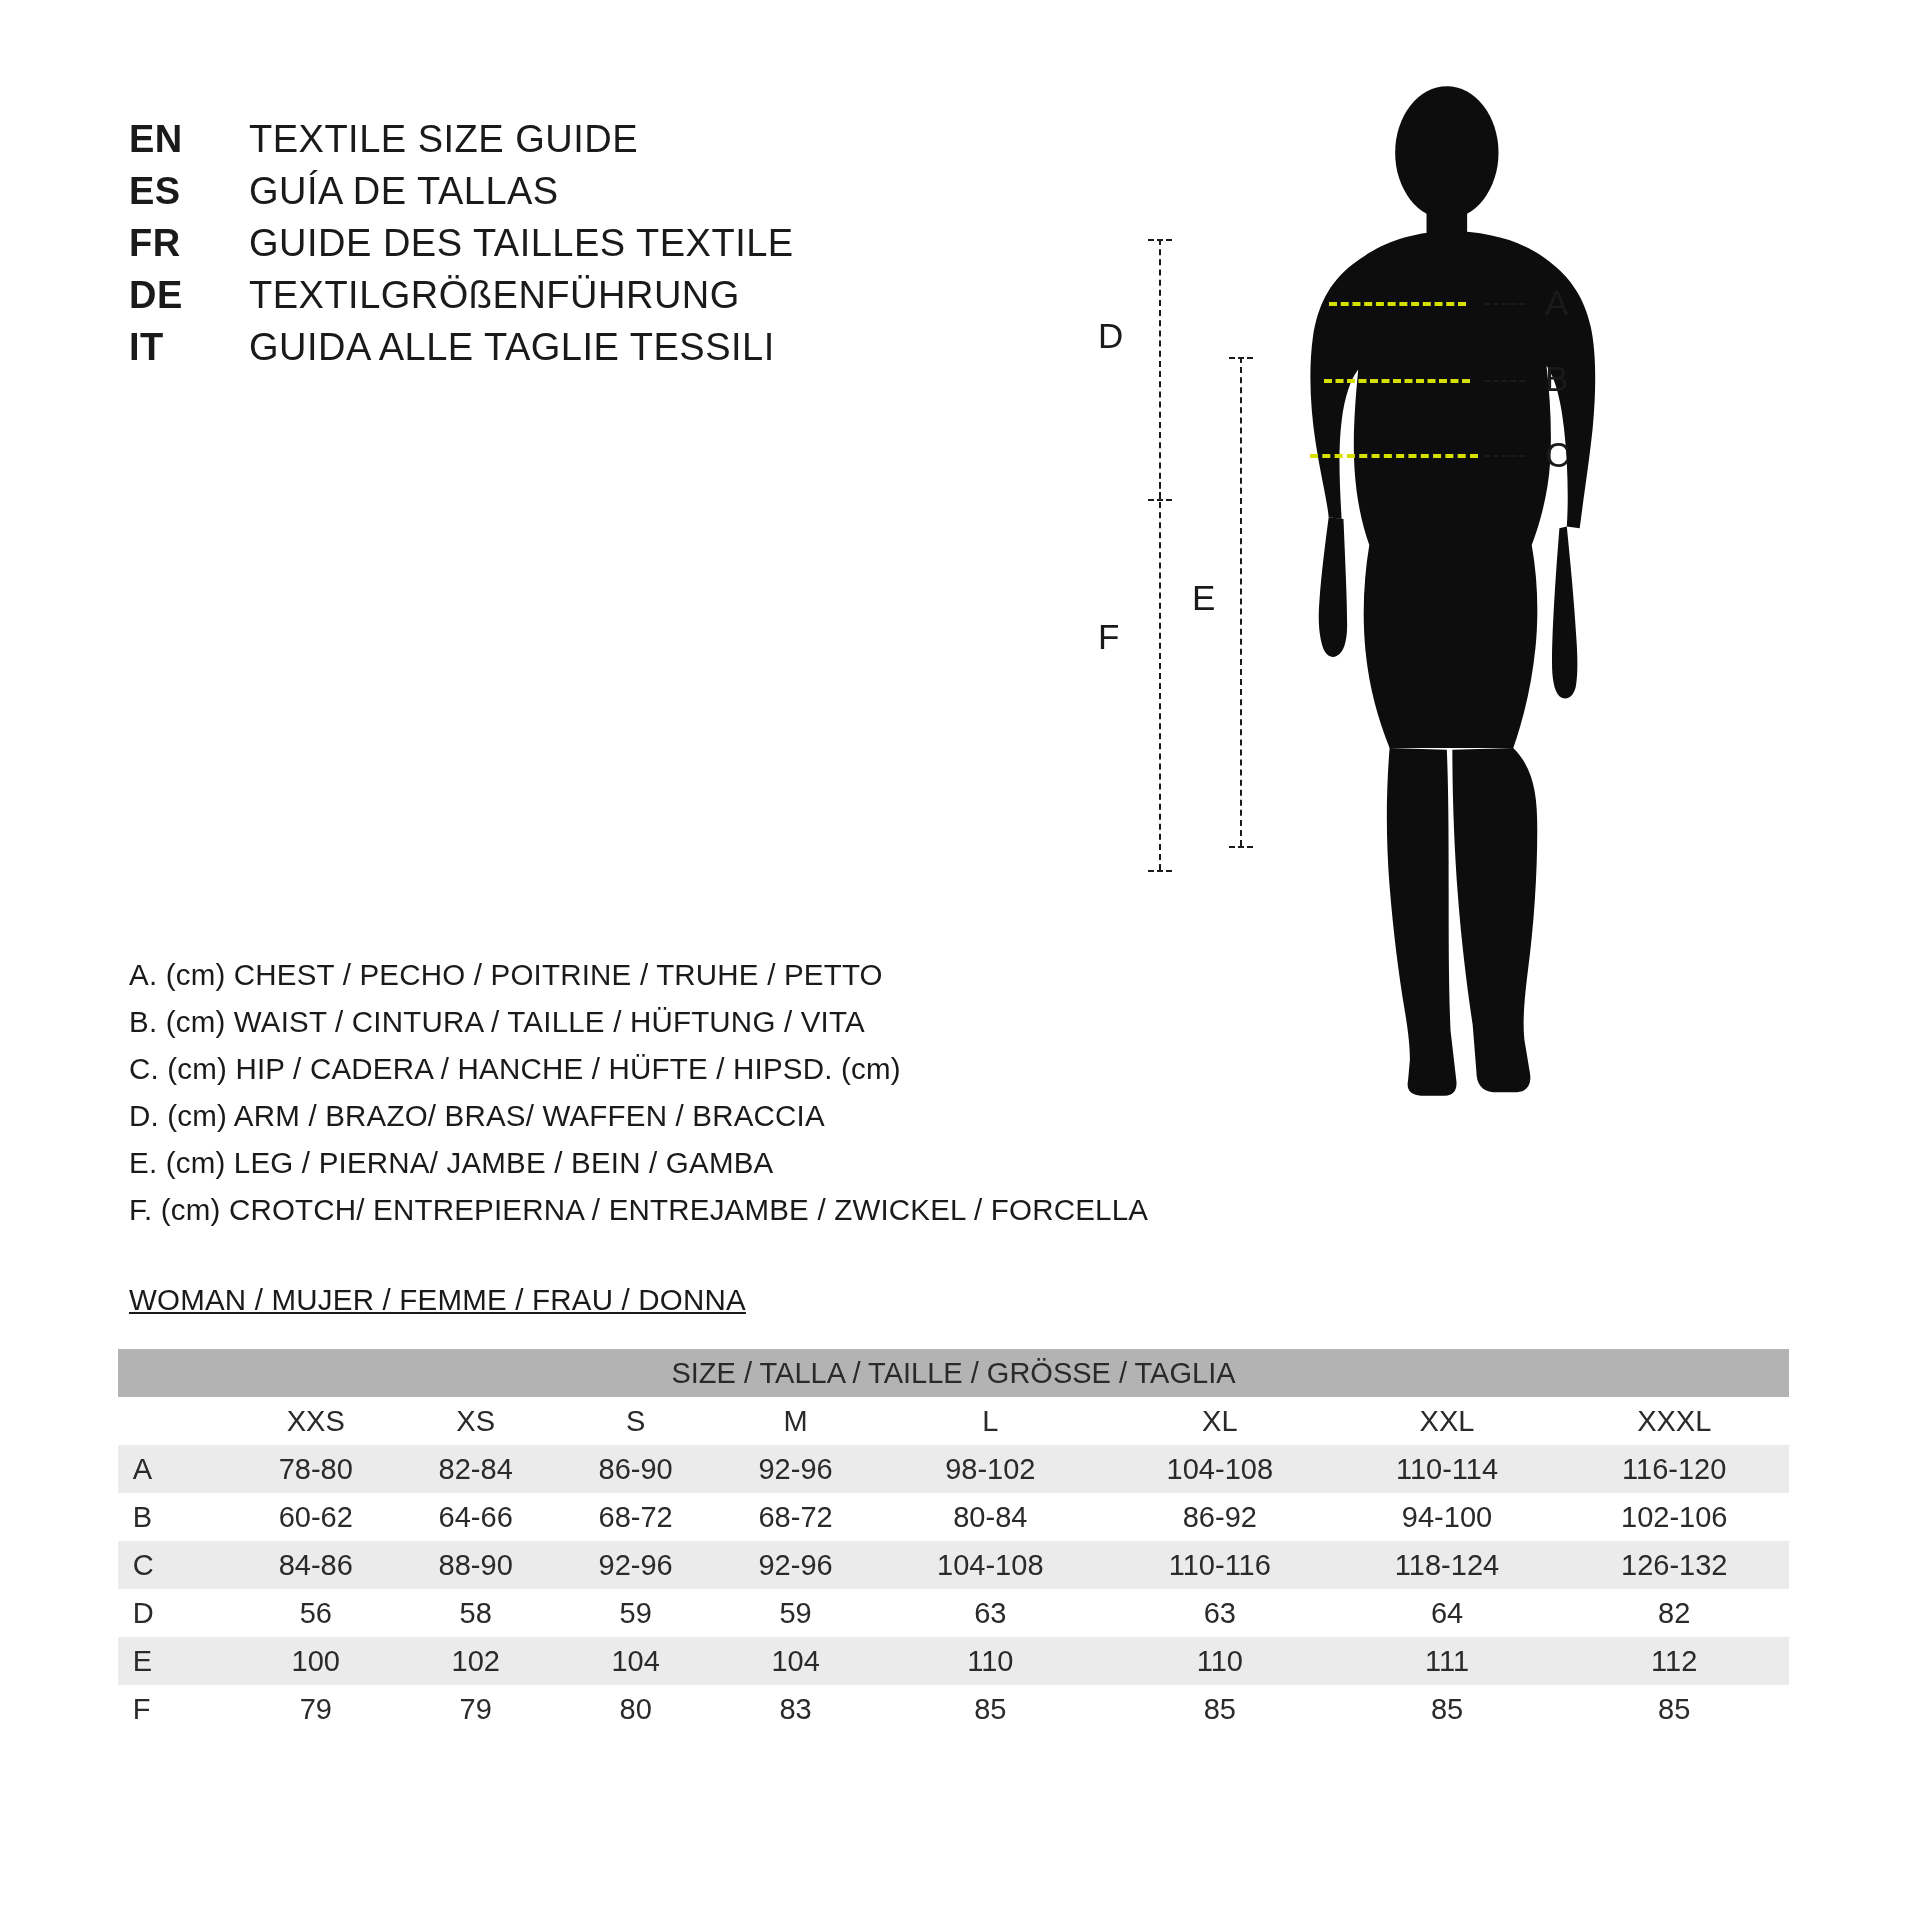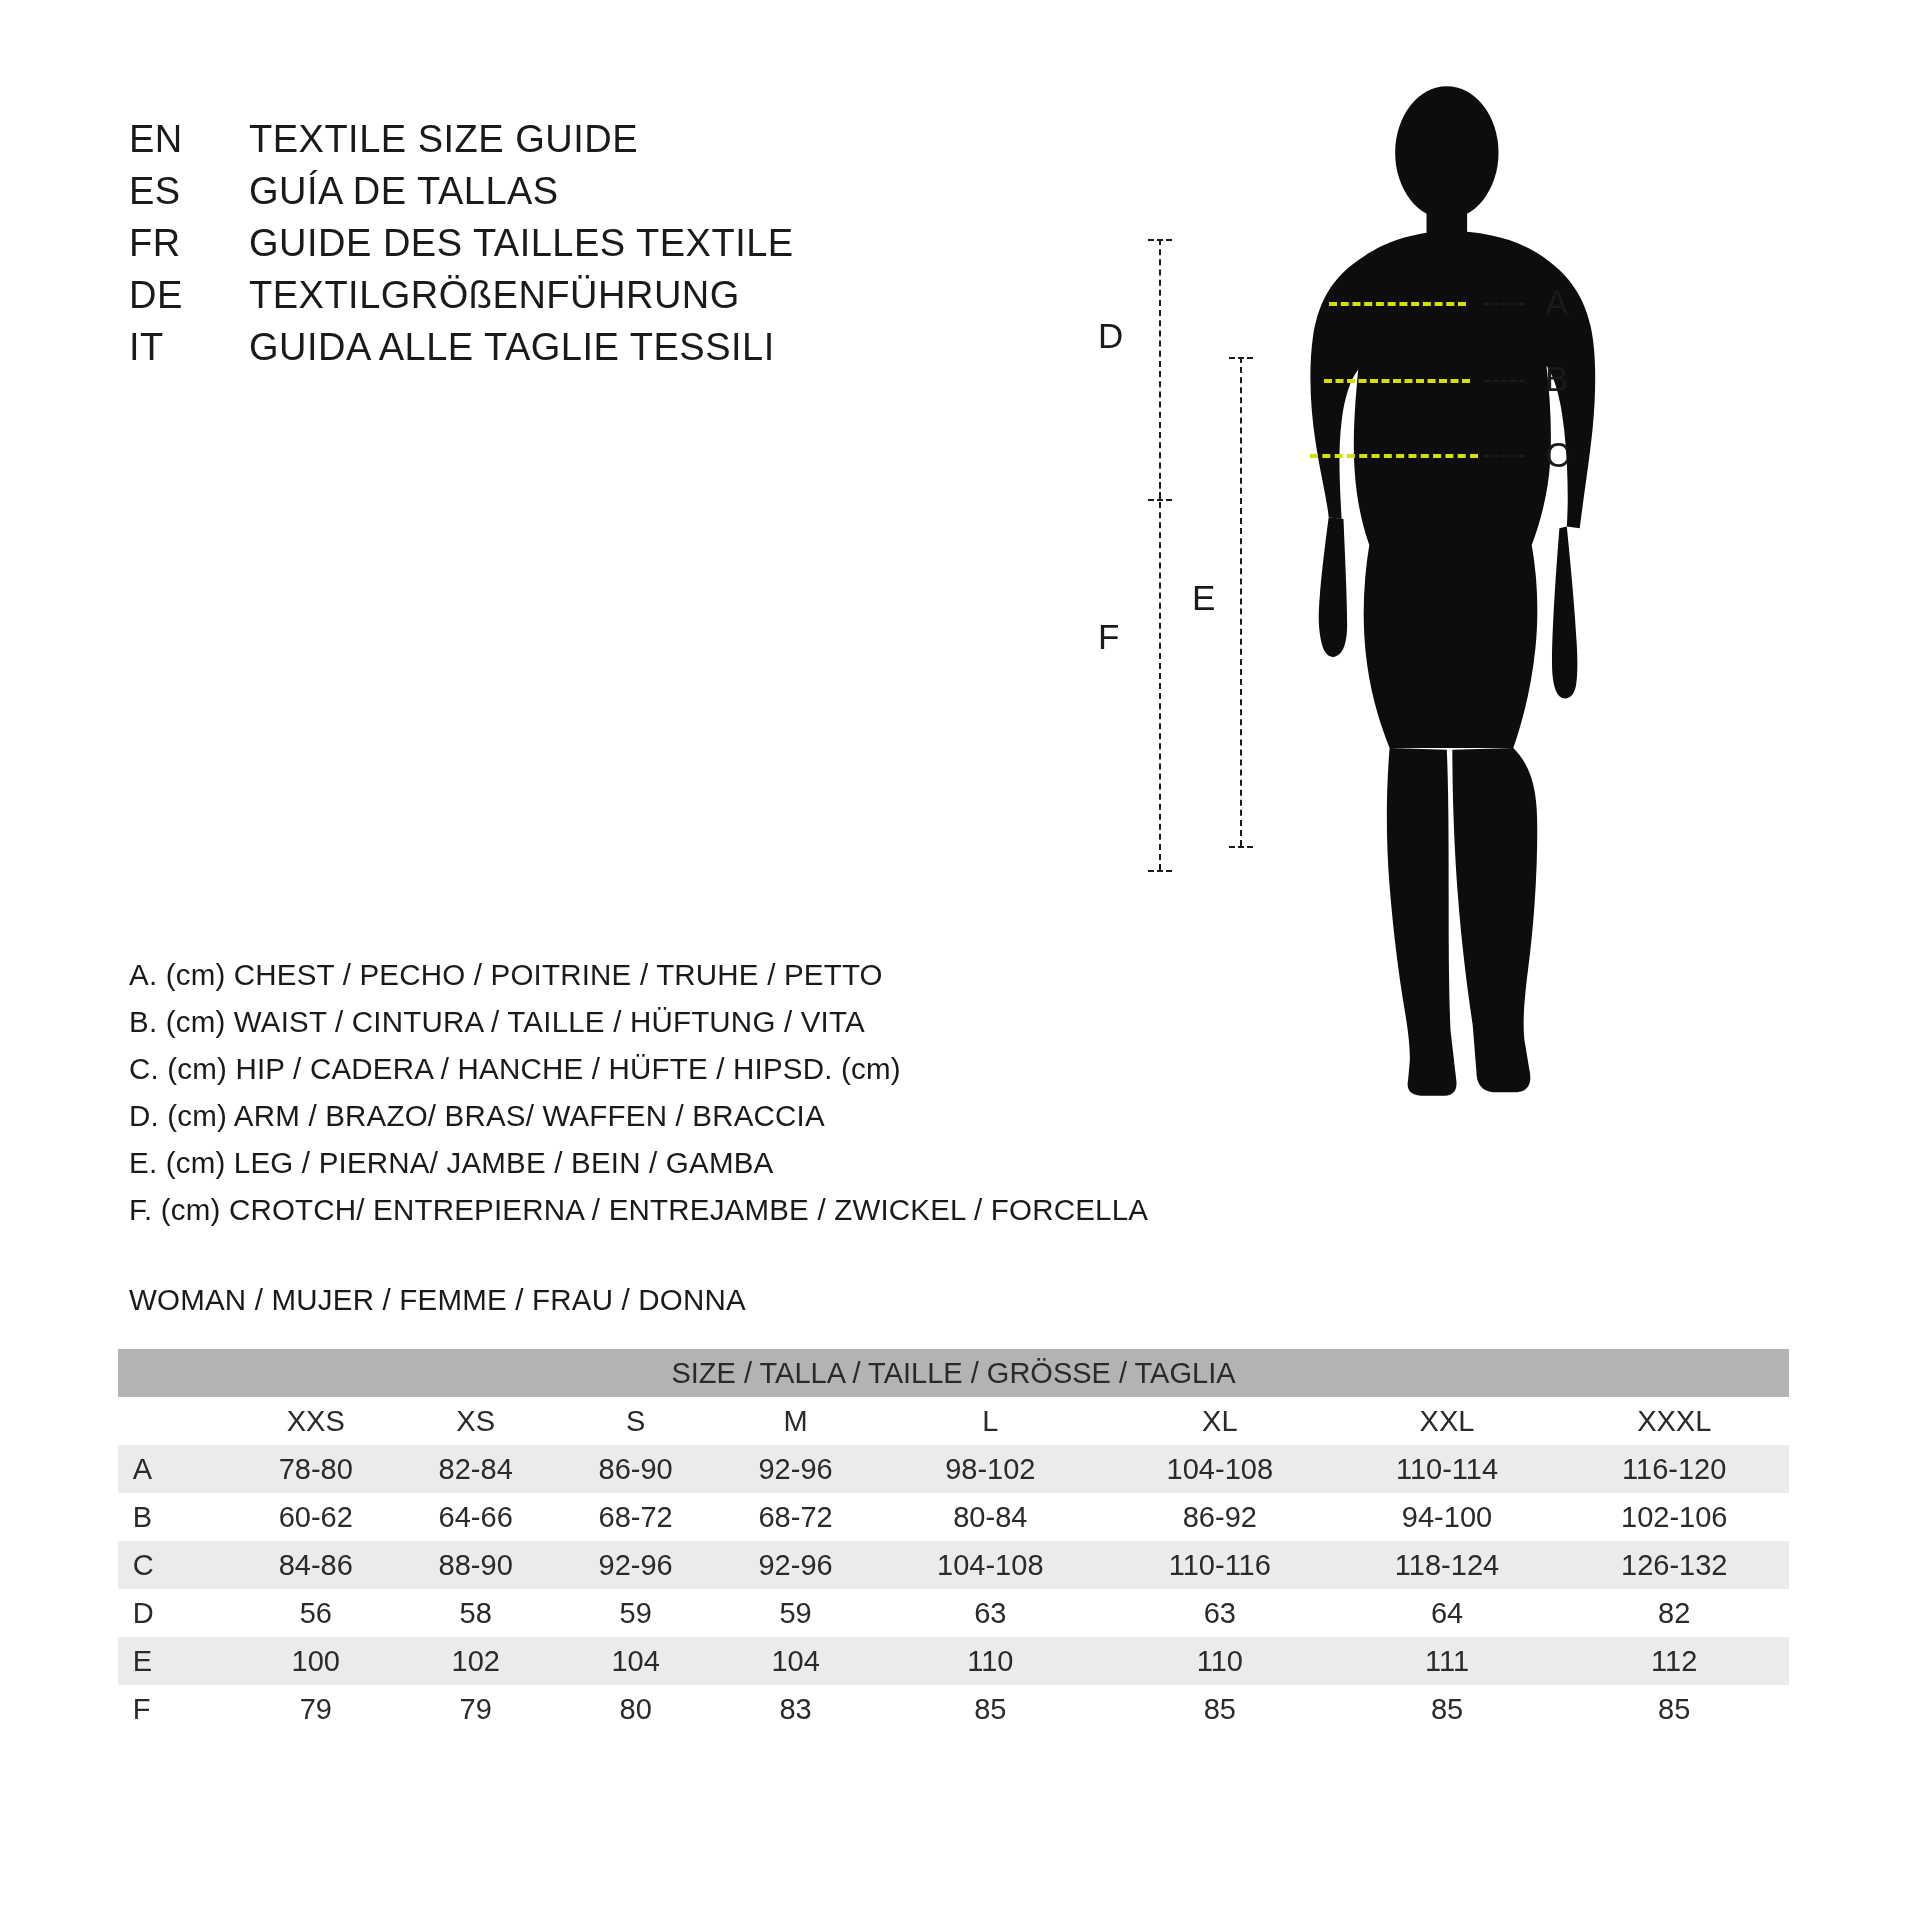--- a/index.html
+++ b/index.html
@@ -24,20 +24,21 @@
   }
   .title-row {
     display: flex;
     align-items: baseline;
     height: 52px;
   }
   .title-lang {
     width: 120px;
     font-size: 38px;
     letter-spacing: 0.5px;
+    font-weight: bold;
   }
   .title-text {
     font-size: 38px;
     letter-spacing: 0.5px;
   }
 
   
   #legend-block {
     position: absolute;
     left: 129px;
@@ -49,20 +50,21 @@
     letter-spacing: 0.2px;
   }
 
   
   #gender-label {
     position: absolute;
     left: 129px;
     top: 1283px;
     font-size: 29.5px;
     letter-spacing: 0.2px;
+    text-decoration: underline;
   }
 
   
   #size-table {
     position: absolute;
     left: 118px;
     top: 1349px;
     width: 1671px;
     border-collapse: collapse;
     font-size: 29px;

